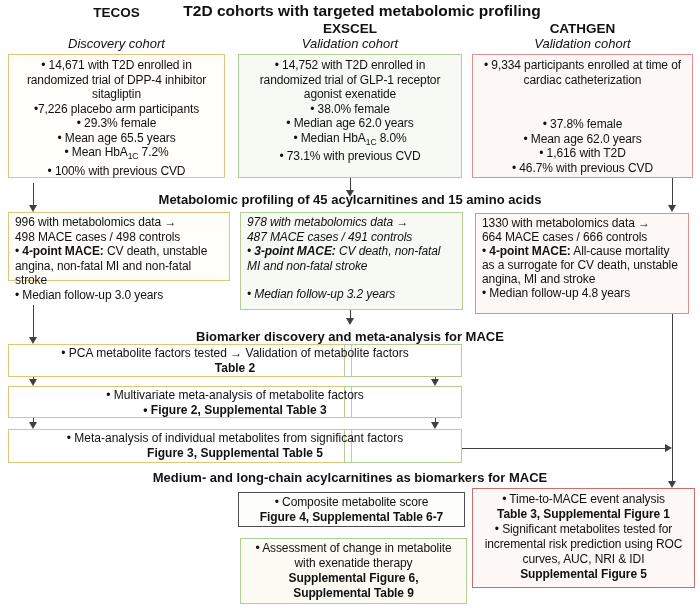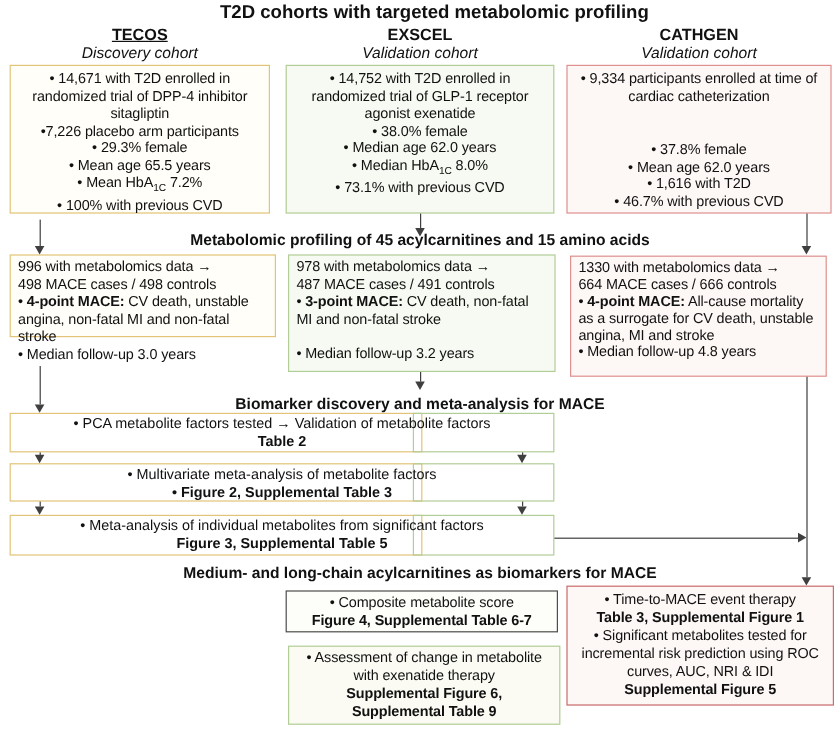--- a/index.html
+++ b/index.html
@@ -39,21 +39,21 @@
   .arrr { position:absolute; width:0; height:0; border-top:4px solid transparent;
           border-bottom:4px solid transparent; border-left:7px solid var(--line-color); }
 </style>
 </head>
 <body>
 
 <div class="canvas" style="--tecos-border: #e2c377; --exscel-border: #b2ce97; --cathgen-border: #de9090; --accent-red: #c96c6c; --dark-border: #4d4d4d; --line-color: #3f3f3f; --tecos-fill: #fffef8; --exscel-fill: #f7faf2; --cathgen-fill: #fdf8f6;">
 
   <div class="abs page-title">T2D cohorts with targeted metabolomic profiling</div>
 
-  <div class="abs col-name" style="left:8px; top:21px; width:217px;text-decoration:underline;">TECOS</div>
+  <div class="abs col-name" style="left:8px; top:5px; width:217px;">TECOS</div>
   <div class="abs col-sub" style="left:8px; top:36px; width:217px;">Discovery cohort</div>
   <div class="abs col-name" style="left:238px; top:21px; width:224px;">EXSCEL</div>
   <div class="abs col-sub" style="left:238px; top:36px; width:224px;">Validation cohort</div>
   <div class="abs col-name" style="left:472px; top:21px; width:221px;">CATHGEN</div>
   <div class="abs col-sub" style="left:472px; top:36px; width:221px;">Validation cohort</div>
 
   <div class="box tecos" style="left:8px; top:54px; width:217px; height:124px;">
     <div>• 14,671 with T2D enrolled in randomized trial of DPP-4 inhibitor sitagliptin</div>
     <div>•7,226 placebo arm participants</div>
     <div>• 29.3% female</div>
@@ -80,21 +80,21 @@
 
   <div class="abs band" style="top:192px;">Metabolomic profiling of 45 acylcarnitines and 15 amino acids</div>
 
   <div class="box tecos leftal" style="left:8px; top:212px; width:222px; height:69px;">
     <div>996 with metabolomics data →</div>
     <div>498 MACE cases / 498 controls</div>
     <div><span>• </span><span class="b">4-point MACE:</span><span> CV death, unstable angina, non-fatal MI and non-fatal stroke</span></div>
     <div>• Median follow-up 3.0 years</div>
   </div>
 
-  <div class="box exscel leftal" style="left:240px; top:212px; width:223px; height:98px;">
+  <div class="box exscel leftal" style="left:240px; top:212px; width:223px; height:98px;font-style:italic;">
     <div>978 with metabolomics data →</div>
     <div>487 MACE cases / 491 controls</div>
     <div><span>• </span><span class="b">3-point MACE:</span><span> CV death, non-fatal MI and non-fatal stroke</span></div>
     <div class="gap14">• Median follow-up 3.2 years</div>
   </div>
 
   <div class="box cathgen leftal lh14" style="left:475px; top:213px; width:214px; height:101px;">
     <div>1330 with metabolomics data →</div>
     <div>664 MACE cases / 666 controls</div>
     <div><span>• </span><span class="b">4-point MACE:</span><span> All-cause mortality as a surrogate for CV death, unstable angina, MI and stroke</span></div>
@@ -137,21 +137,21 @@
     <div class="b">Figure 4, Supplemental Table 6-7</div>
   </div>
 
   <div class="box greenbox lh15" style="left:240px; top:538px; width:227px; height:66px; padding-top:2px;">
     <div>• Assessment of change in metabolite with exenatide therapy</div>
     <div class="b">Supplemental Figure 6,</div>
     <div class="b">Supplemental Table 9</div>
   </div>
 
   <div class="box redbox lh15" style="left:472px; top:488px; width:223px; height:100px; padding-top:3px;">
-    <div>• Time-to-MACE event therapy</div>
+    <div>• Time-to-MACE event analysis</div>
     <div class="b">Table 3, Supplemental Figure 1</div>
     <div>• Significant metabolites tested for incremental risk prediction using ROC curves, AUC, NRI &amp; IDI</div>
     <div class="b">Supplemental Figure 5</div>
   </div>
 
   <div class="vline" style="left:33px; top:183px; height:22px;"></div>
   <div class="arrd" style="left:29px; top:205px;"></div>
 
   <div class="vline" style="left:33px; top:305px; height:32px;"></div>
   <div class="arrd" style="left:29px; top:337px;"></div>

